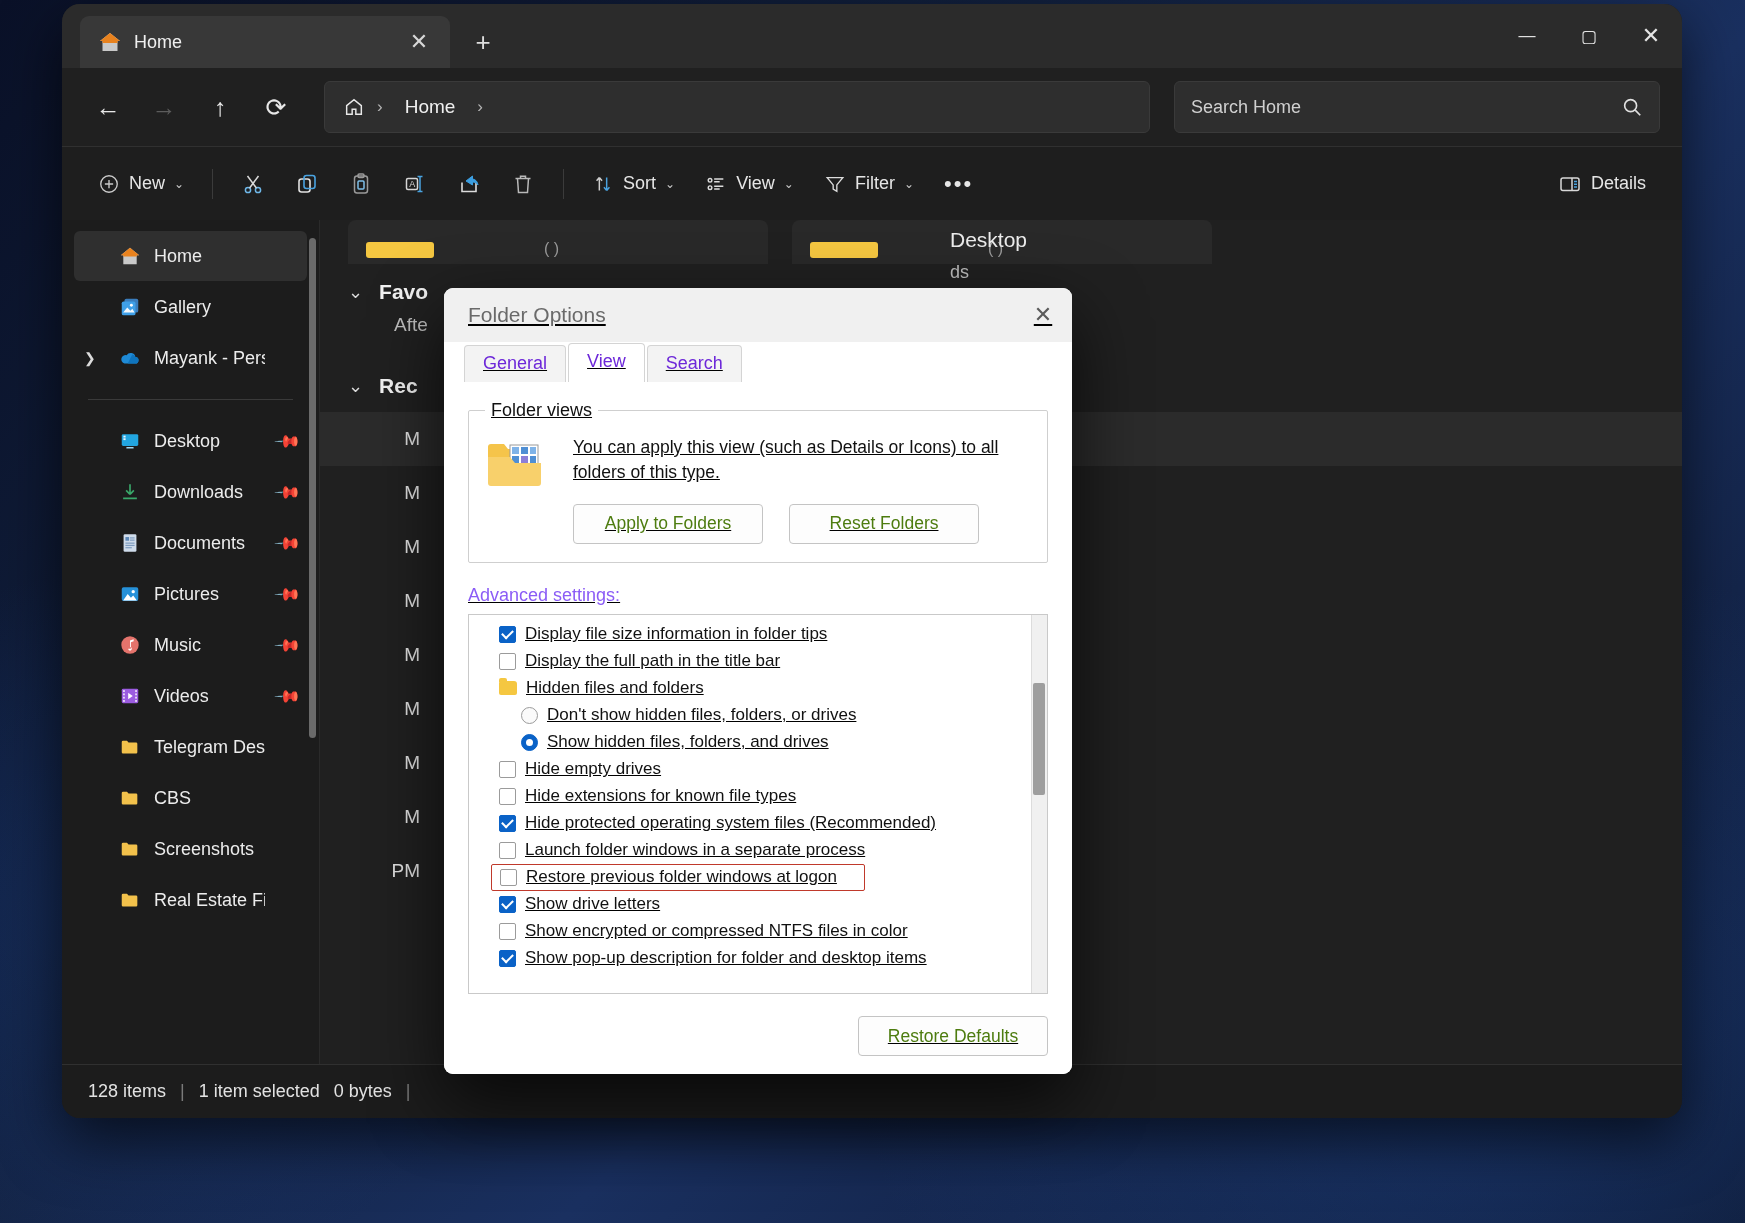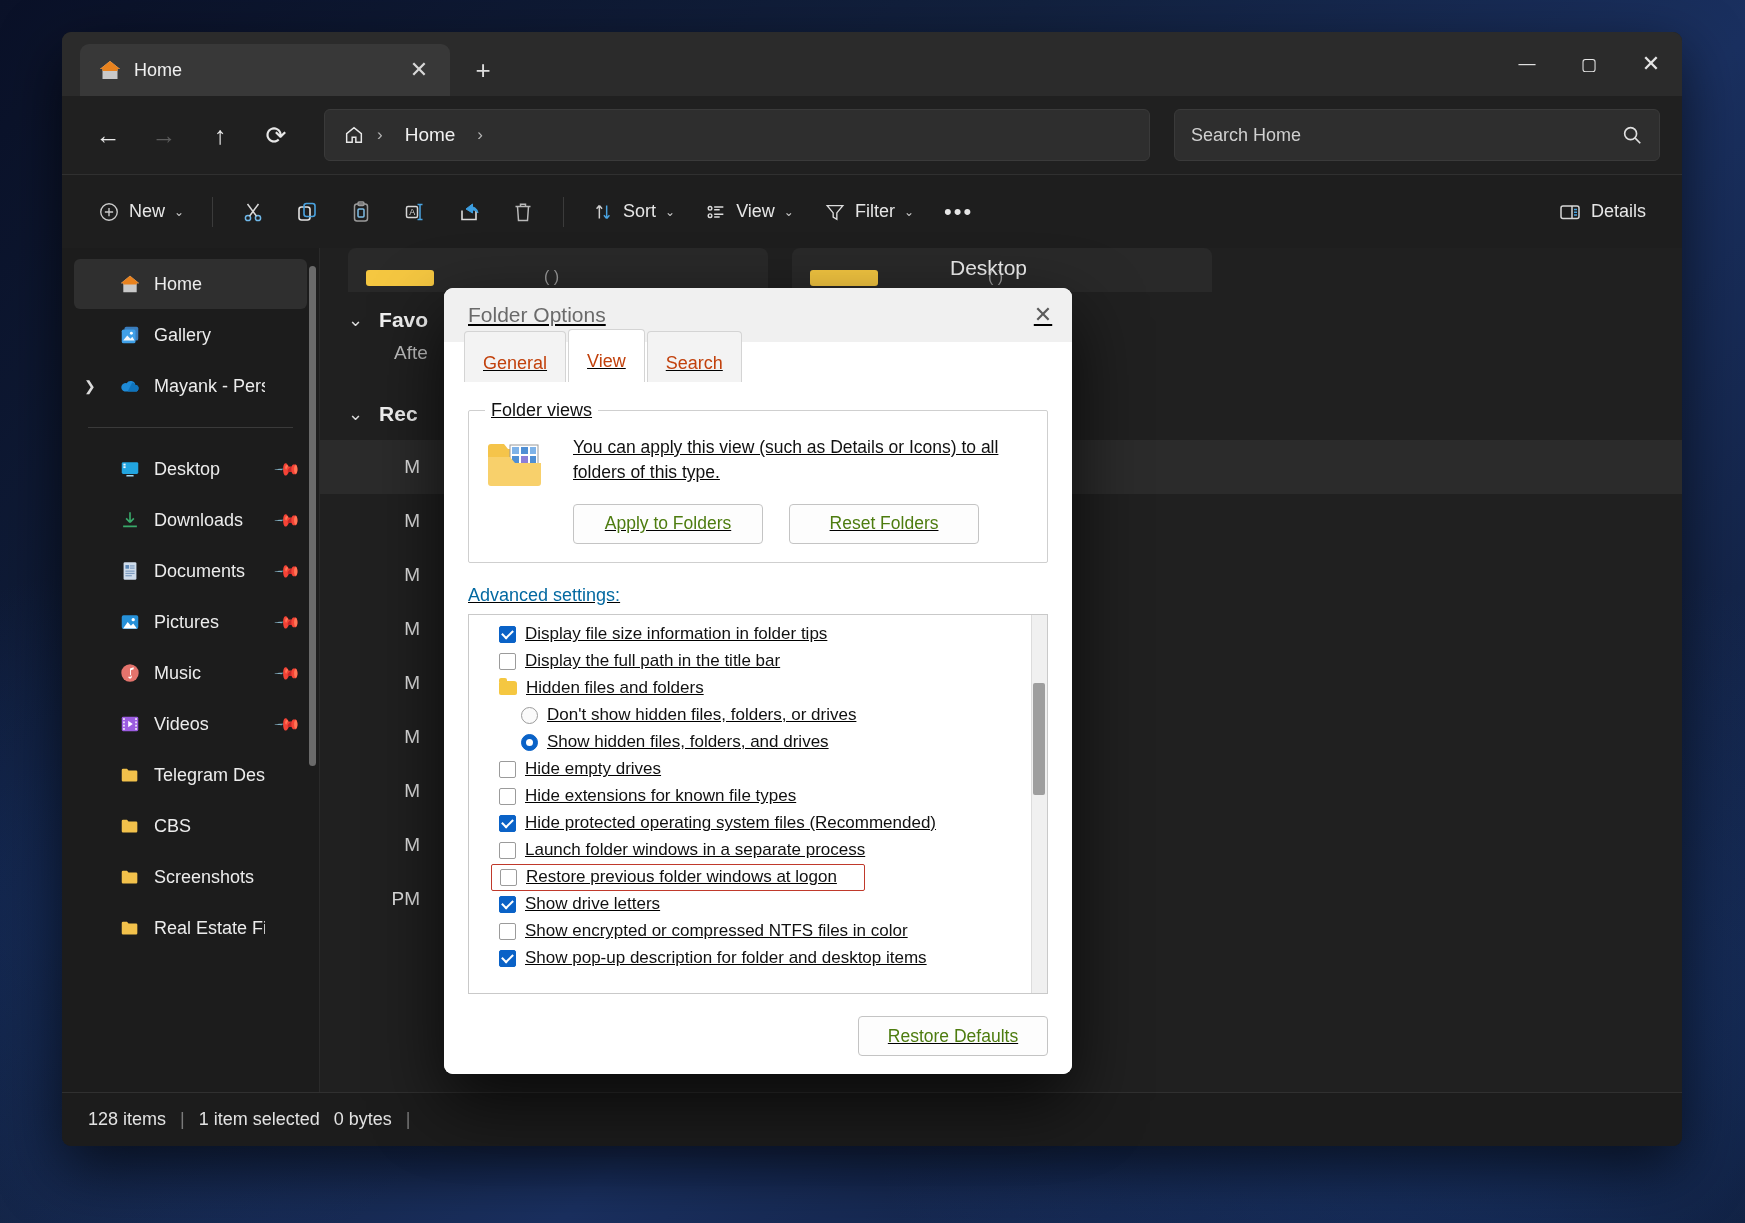--- a/index.html
+++ b/index.html
@@ -17,24 +17,24 @@
     position: absolute; inset: 0;
     background:
       radial-gradient(ellipse 900px 700px at 85% 85%, rgba(40,90,180,0.35), transparent 70%),
       radial-gradient(ellipse 600px 500px at 8% 75%, rgba(30,70,150,0.30), transparent 70%);
     pointer-events: none;
   }
 
   
   .explorer {
     position: absolute;
-    left: 62px; top: 32px;
+    left: 62px; top: 4px;
     width: 1620px; height: 1114px;
     background: #202020;
-    border-radius: 9px;
+    border-radius: 18px;
     overflow: hidden;
     box-shadow: 0 22px 60px rgba(0,0,0,0.65);
     display: flex; flex-direction: column;
   }
 
   
   .titlebar {
     height: 64px; background: #2b2b2b;
     display: flex; align-items: flex-end;
     position: relative; flex: none;
@@ -201,21 +201,21 @@
   }
   .dlg-title .t { flex: 1; font-size: 21px; color: #6a6a6a; }
   .dlg-title .x {
     width: 58px; height: 54px; display: flex; align-items: center; justify-content: center;
     color: #5a5a5a; font-size: 22px; font-weight: 300;
   }
   .dlg-body { flex: 1; background: #fff; display: flex; flex-direction: column; }
 
   .tabs { display: flex; padding: 0 20px; background: #fff; height: 40px; align-items: flex-end; }
   .tabs .tb {
-    padding: 21px 18px 8px; font-size: 18px; color: #c2410c;
+    padding: 7px 18px 8px; font-size: 18px; color: #6d28d9;
     border: 1px solid #d4d4d4; border-bottom: none;
     background: #f3f3f3; border-radius: 4px 4px 0 0; margin-right: 2px;
   }
   .tabs .tb.active { background: #fff; border-color: #d4d4d4; position: relative; z-index: 2; padding-bottom: 10px; }
 
   .dlg-content { padding: 18px 24px 0; flex: 1; display: flex; flex-direction: column; }
 
   fieldset.group {
     border: 1px solid #cfcfcf; border-radius: 2px;
     padding: 14px 16px 18px; margin-bottom: 22px;
@@ -226,21 +226,21 @@
   .fv-right { flex: 1; }
   .fv-text { font-size: 17.5px; color: #111; line-height: 1.45; margin-bottom: 18px; }
   .fv-buttons { display: flex; gap: 26px; }
   .btn {
     height: 40px; min-width: 190px; padding: 0 16px;
     background: #fdfdfd; border: 1px solid #c4c4c4; border-radius: 4px;
     font-size: 17.5px; color: #4d7c0f; font-family: inherit;
     display: flex; align-items: center; justify-content: center;
   }
 
-  .adv-label { font-size: 18px; color: #0369a1; margin-bottom: 8px; }
+  .adv-label { font-size: 18px; color: #8b5cf6; margin-bottom: 8px; }
   .listbox {
     flex: 1; border: 1px solid #c9c9c9; background: #fff;
     position: relative; overflow: hidden; min-height: 0;
   }
   .lb-inner { padding: 6px 0 0 0; }
   .opt {
     height: 27px; display: flex; align-items: center; gap: 9px;
     padding-left: 30px; font-size: 17px; color: #111;
     white-space: nowrap;
   }

